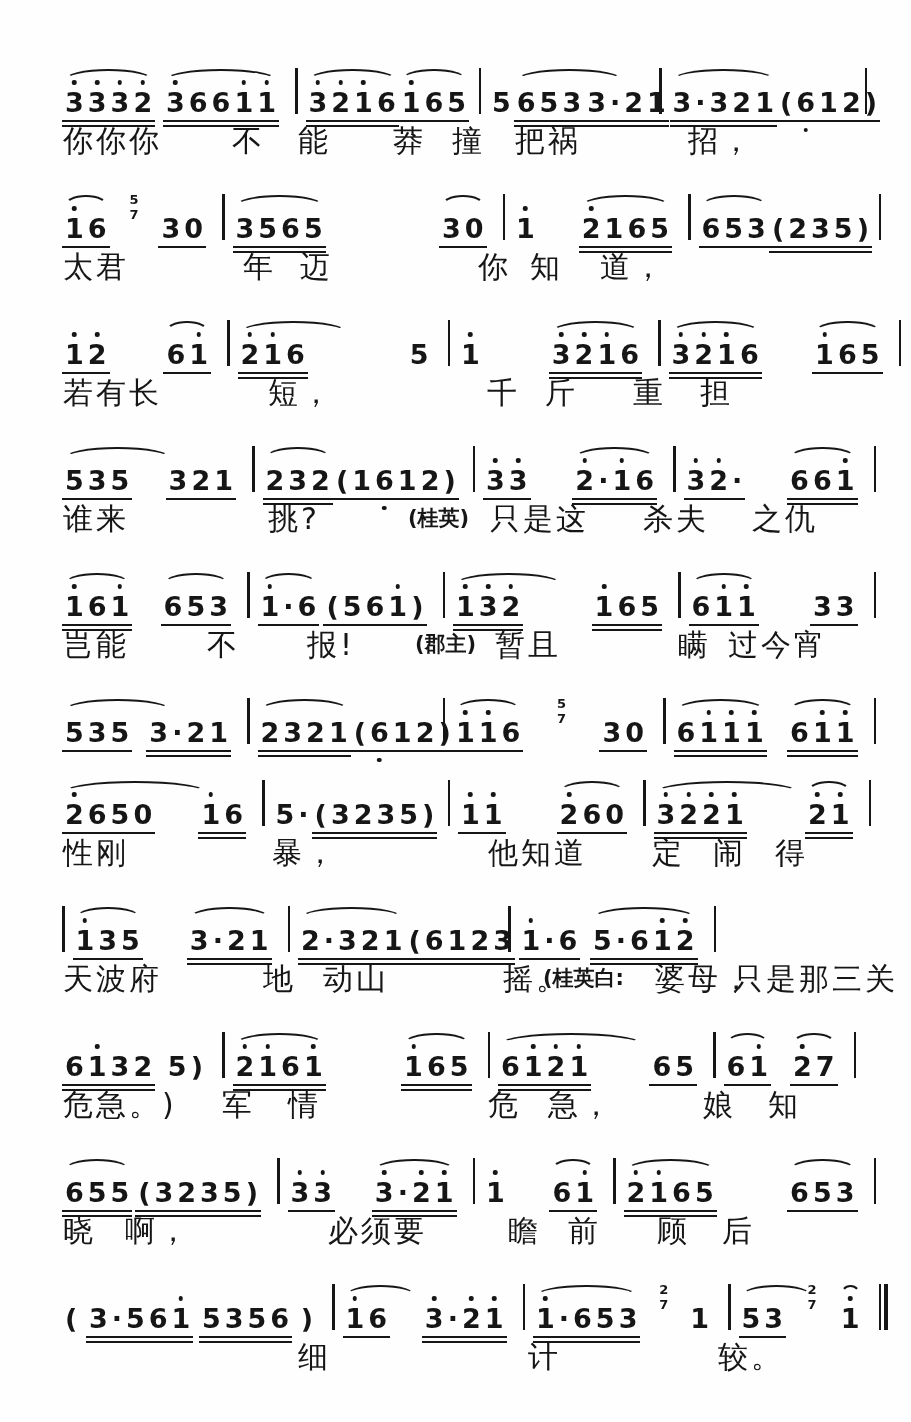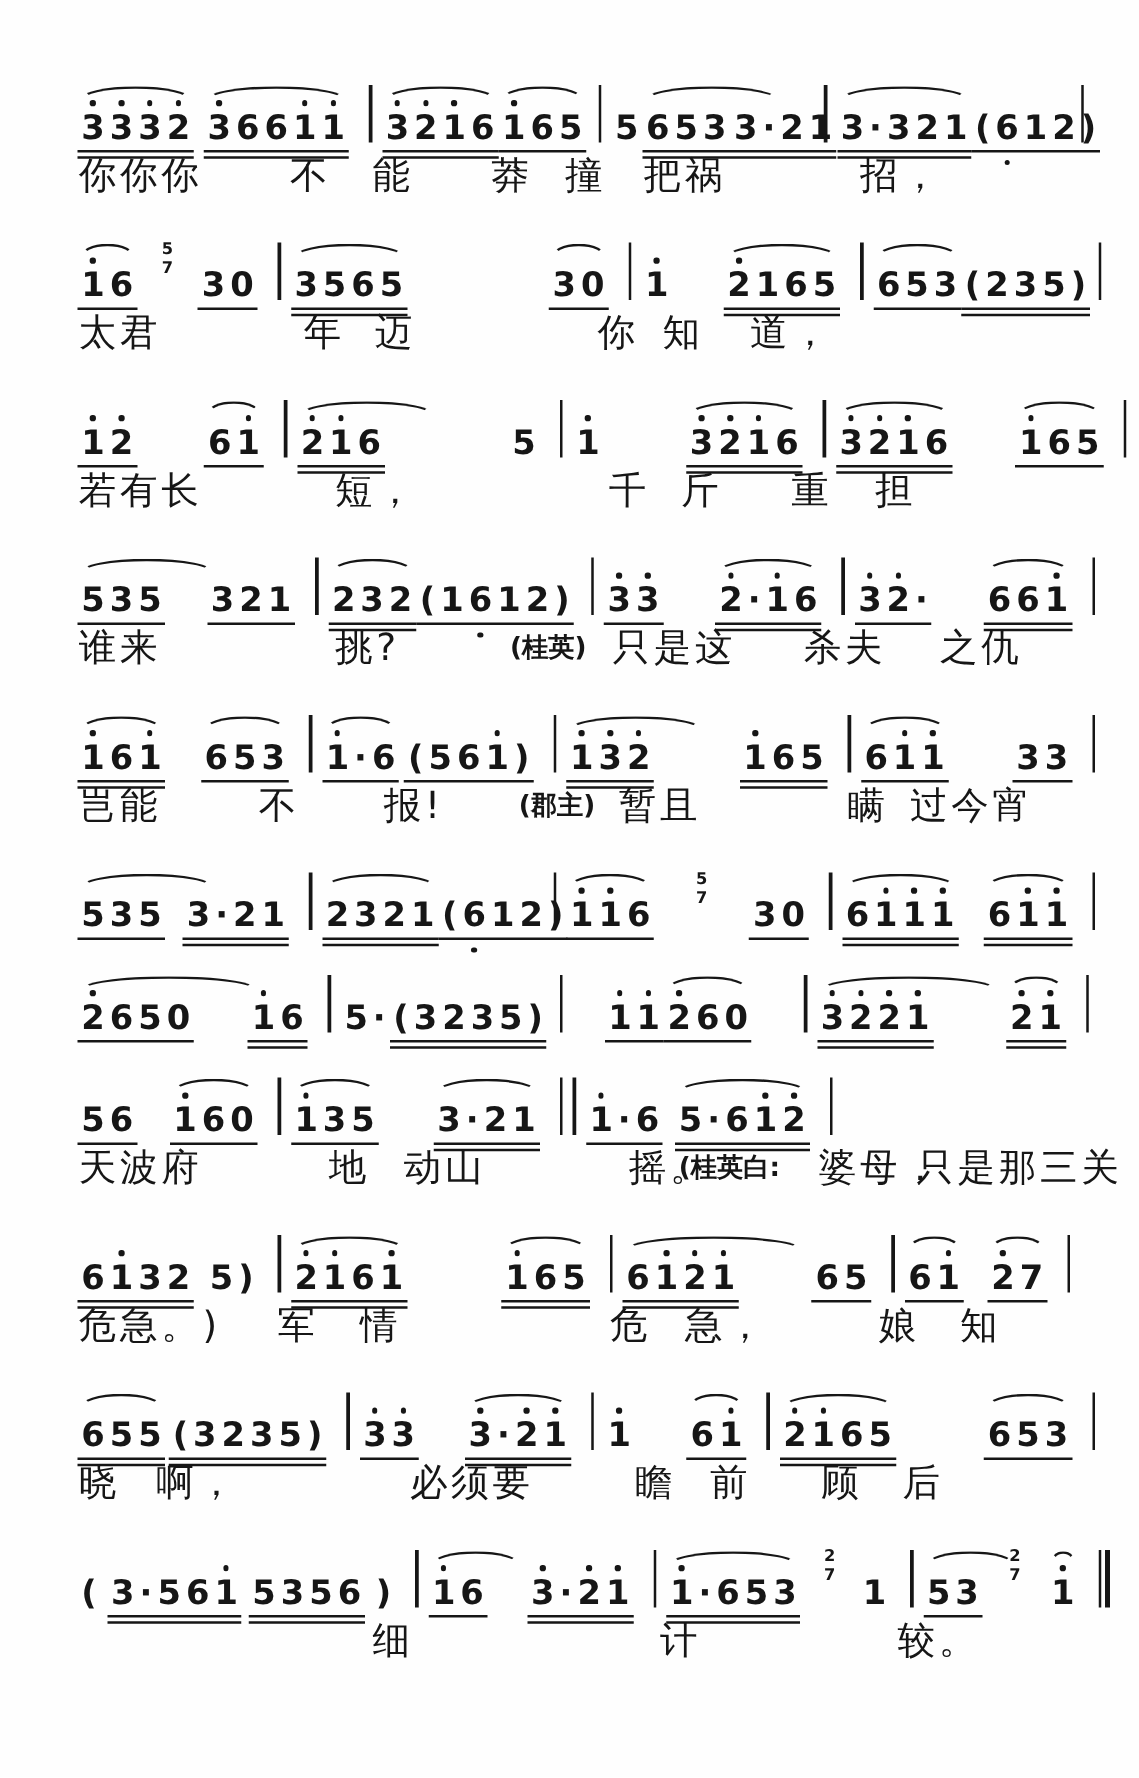--- a/index.html
+++ b/index.html
@@ -265,44 +265,52 @@
         <div class="measure" style="width: 200px; gap: 23px;">
           <span class="grp u1 arc2"><span class="ch hi">2</span><span class="ch">6</span><span class="ch">5</span><span class="ch">0</span></span>
           <span class="grp u2"><span class="ch hi">1</span><span class="ch">6</span></span>
         </div>
         <div class="bar"></div>
         <div class="measure" style="width: 175px;">
           <span class="grp u0"><span class="ch">5</span><span class="ch">·</span></span>
           <span class="grp u2"><span class="ch">(</span><span class="ch">3</span><span class="ch">2</span><span class="ch">3</span><span class="ch">5</span><span class="ch">)</span></span>
         </div>
         <div class="bar"></div>
-        <div class="measure" style="width: 185px; justify-content: center;">
+        <div class="measure" style="width: 185px;">
           <span class="grp u1"><span class="ch hi">1</span><span class="ch hi">1</span></span>
           <span class="grp u1 arc"><span class="ch hi">2</span><span class="ch">6</span><span class="ch">0</span></span>
         </div>
         <div class="bar"></div>
         <div class="measure" style="width: 215px;">
           <span class="grp u2 arc2"><span class="ch hi">3</span><span class="ch hi">2</span><span class="ch hi">2</span><span class="ch hi">1</span></span>
           <span class="grp u2 arc"><span class="ch hi">2</span><span class="ch hi">1</span></span>
         </div>
         <div class="bar"></div>
       </div>
-    </div>
-    <div class="system">
-      <div class="notes-row">
-        <div class="measure" style="width: 160px;">
-          <span class="grp u1"><span class="ch">5</span><span class="ch">6</span></span>
-          <span class="grp u1 arc"><span class="ch hi">1</span><span class="ch">6</span><span class="ch">0</span></span>
-        </div>
+      <div class="lyrics-row">
+        <span class="lyr" style="left: 1px;">性刚</span>
+        <span class="lyr" style="left: 210px;">暴，</span>
+        <span class="lyr" style="left: 426px;">他知道</span>
+        <span class="lyr" style="left: 590px;">定</span>
+        <span class="lyr" style="left: 651px;">闹</span>
+        <span class="lyr" style="left: 713px;">得</span>
+      </div>
+    </div>
+    <div class="system">
+      <div class="notes-row">
         <div class="bar"></div>
         <div class="measure" style="width: 215px;">
           <span class="grp u1 arc"><span class="ch hi">1</span><span class="ch">3</span><span class="ch">5</span></span>
           <span class="grp u2 arc"><span class="ch">3</span><span class="ch">·</span><span class="ch">2</span><span class="ch">1</span></span>
         </div>
         <div class="bar"></div>
+        <div class="measure" style="width: 210px;">
+          <span class="grp u2 arc"><span class="ch">2</span><span class="ch">·</span><span class="ch">3</span><span class="ch">2</span><span class="ch">1</span></span>
+          <span class="grp u2"><span class="ch">(</span><span class="ch">6</span><span class="ch">1</span><span class="ch">2</span><span class="ch">3</span></span>
+        </div>
         <div class="bar"></div>
         <div class="measure" style="width: 195px;">
           <span class="grp u1"><span class="ch hi">1</span><span class="ch">·</span><span class="ch">6</span></span>
           <span class="grp u2 arc"><span class="ch">5</span><span class="ch">·</span><span class="ch">6</span><span class="ch hi">1</span><span class="ch hi">2</span></span>
         </div>
         <div class="bar"></div>
       </div>
       <div class="lyrics-row">
         <span class="lyr" style="left: 1px;">天波府</span>
         <span class="lyr" style="left: 201px;">地</span>

